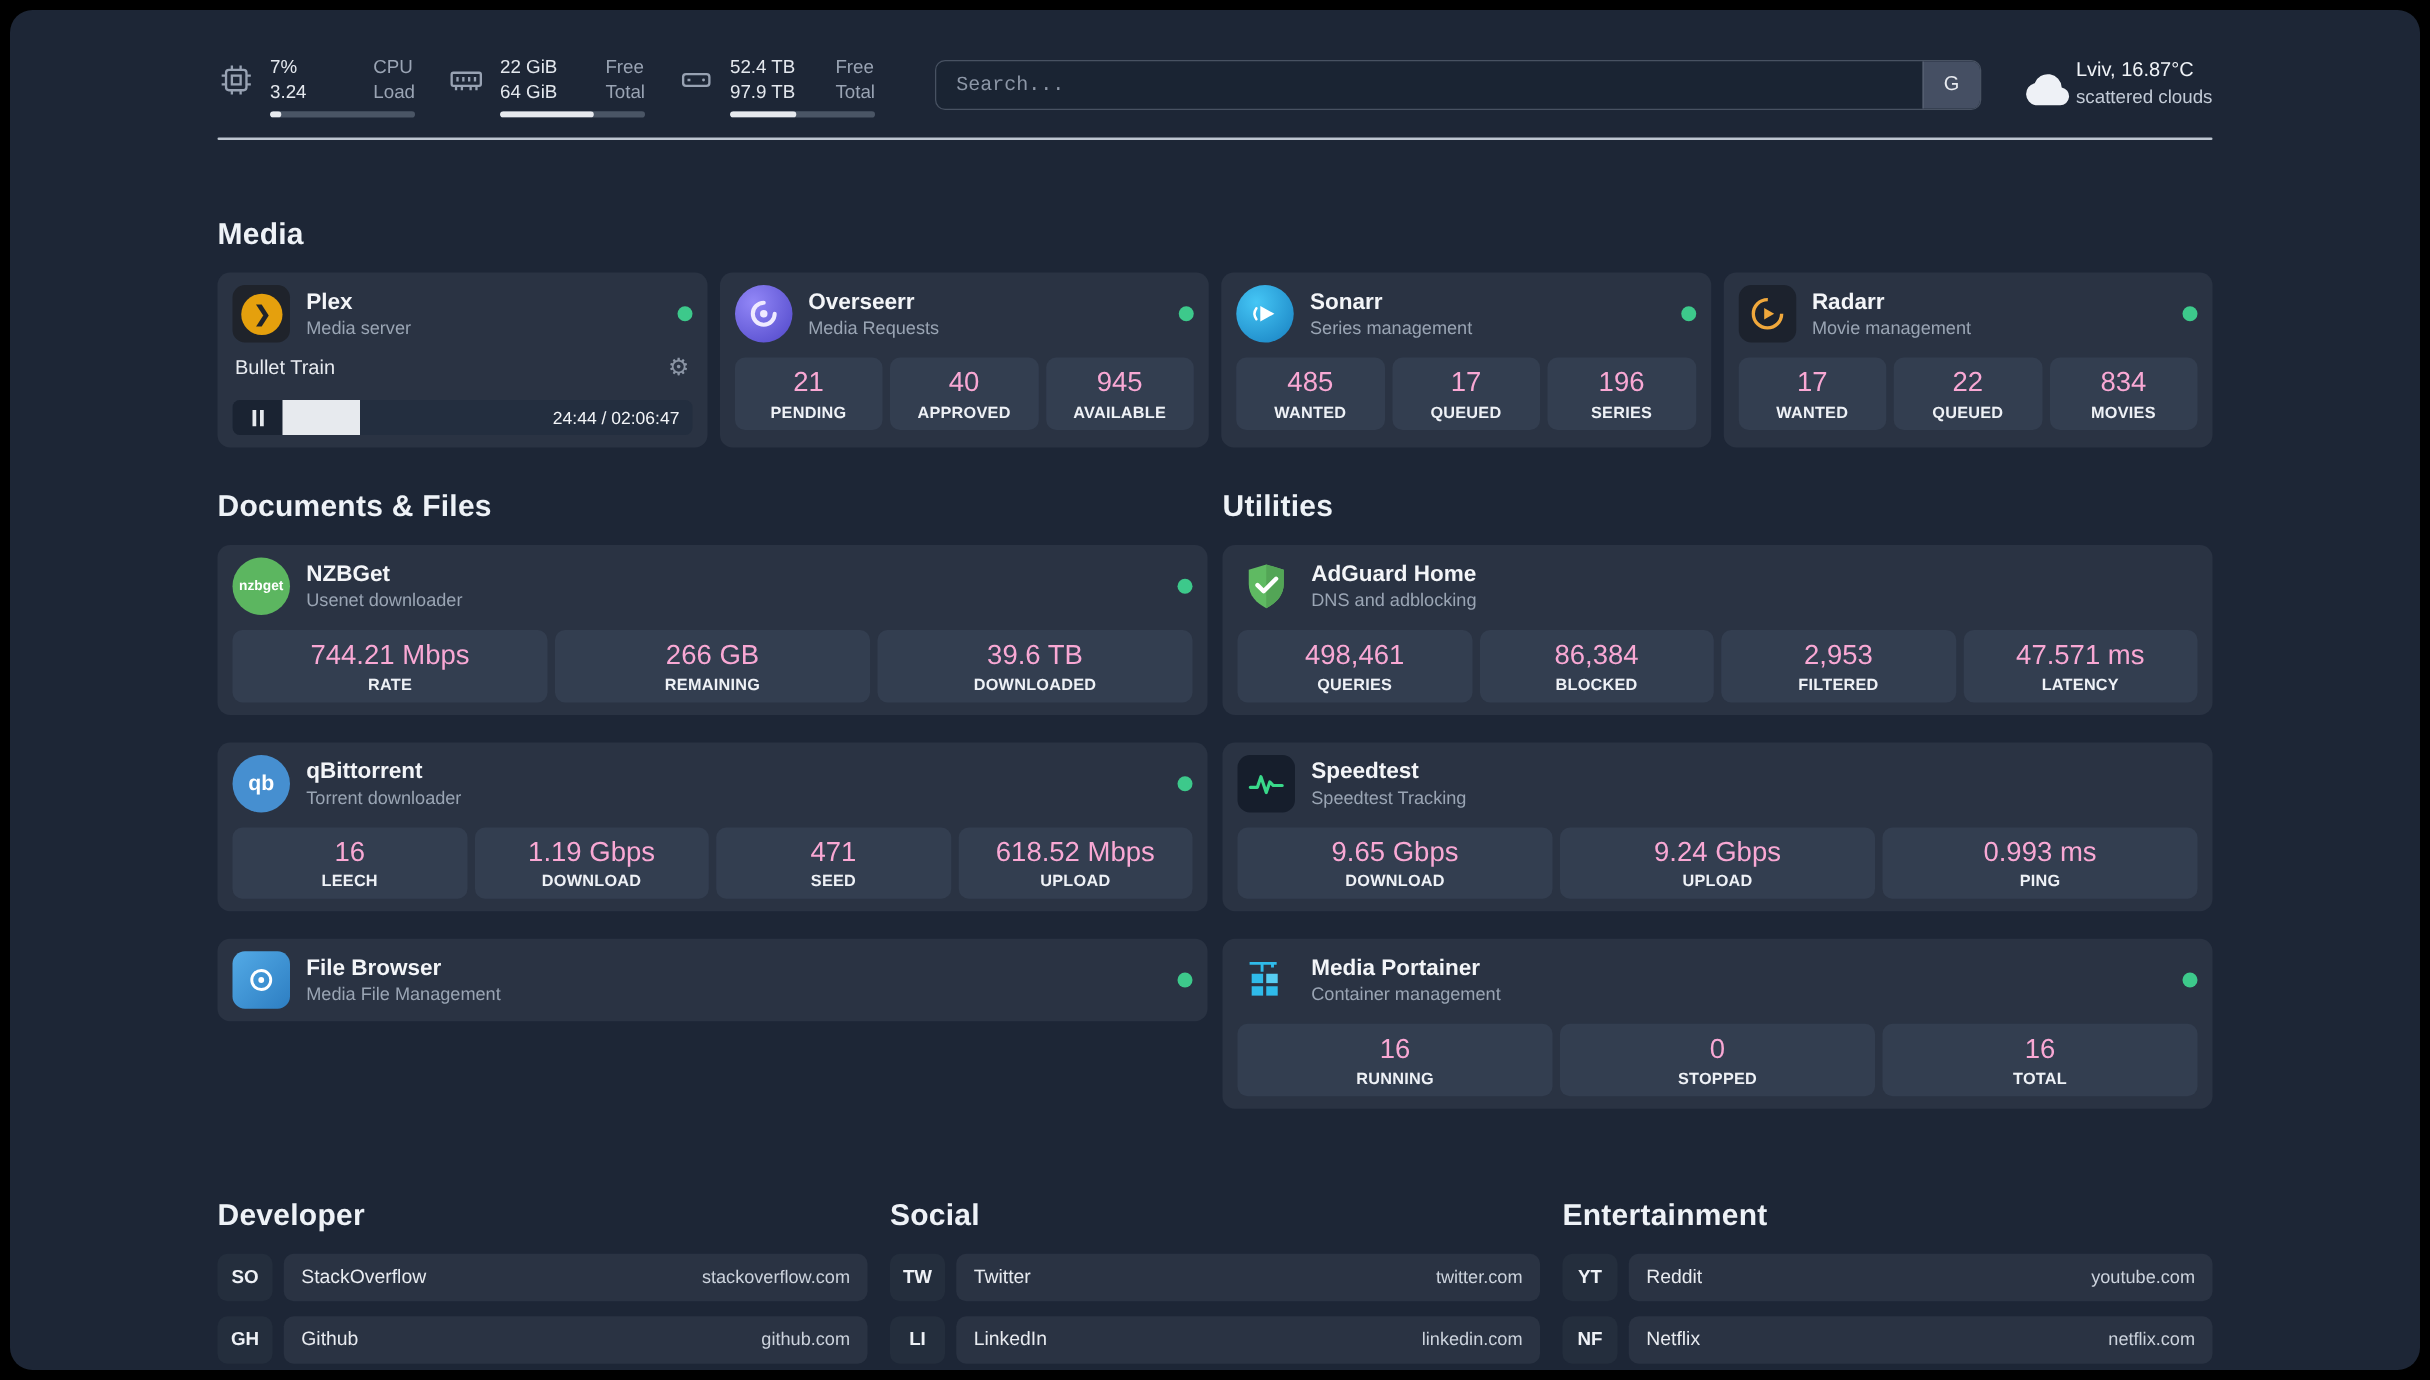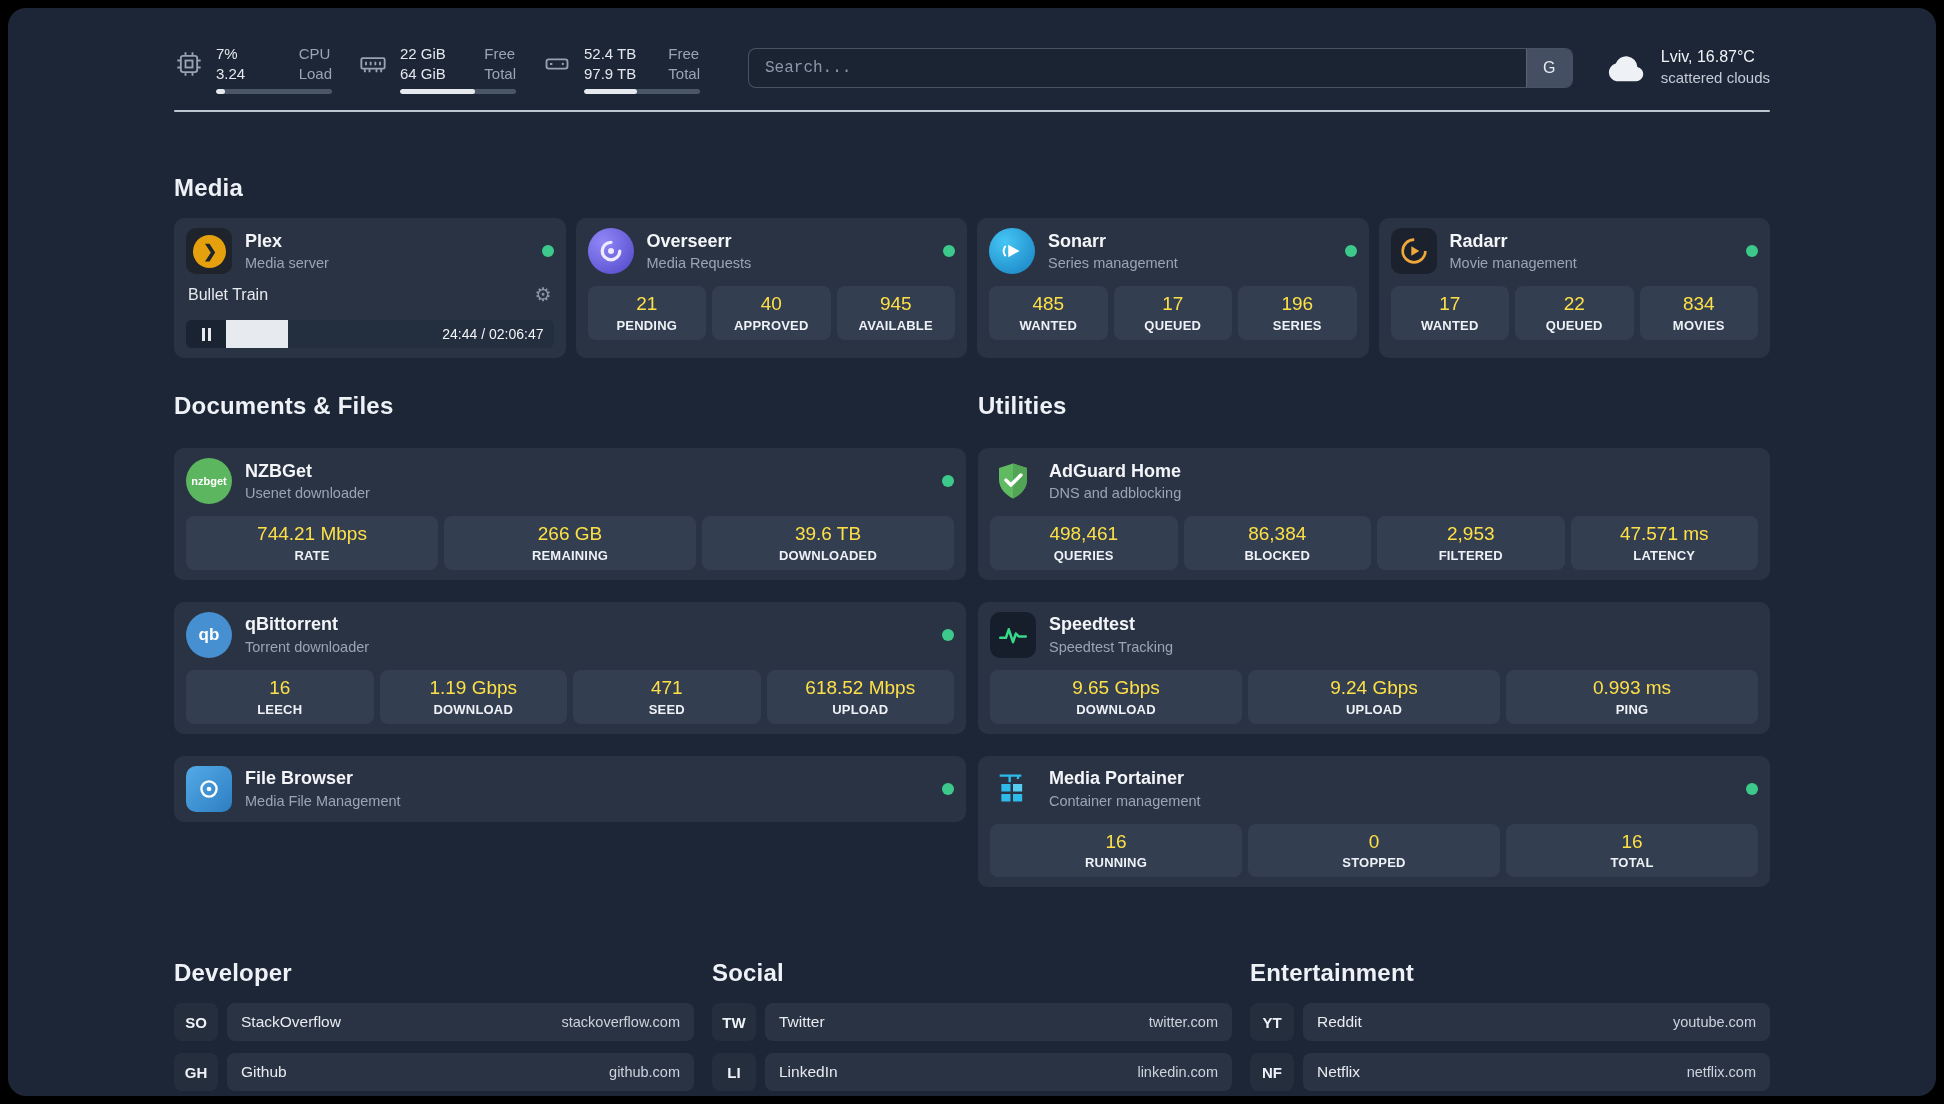--- a/index.html
+++ b/index.html
@@ -21,21 +21,21 @@
   .res-fill{height:100%;background:#e6e9ee;border-radius:3px}
 
   .search{flex:1;display:flex;align-items:stretch;height:40px;margin:4px 30px 0 48px;
           background:#1a2433;border:1px solid #6771822;border:1px solid #67718299;border-radius:8px;overflow:hidden}
   .search input{flex:1;background:transparent;border:none;outline:none;color:#e5e7eb;
           padding:0 16px;font-size:16px;font-family:Liberation Mono, monospace}
   .search input::placeholder{color:#8d97a7}
   .search-btn{width:46px;background:#454f63;border:none;border-left:1px solid #67718299;color:#e8ebf0;
           font-size:16px;display:flex;align-items:center;justify-content:center;cursor:pointer;font-family:inherit}
 
-  .weather{display:flex;align-items:center;gap:12px;margin-top:2px}
+  .weather{display:flex;align-items:flex-end;margin-top:2px}
   .weather-icon{width:46px;height:36px;display:flex;align-items:center;justify-content:center}
   .weather-col{display:flex;flex-direction:column;line-height:1.35}
   .weather-loc{font-size:16px;color:#f0f3f7}
   .weather-cond{font-size:15px;color:#c3cbd7}
 
   .divider{height:2px;background:#cfd7e1;border-radius:1px;margin-top:16px;opacity:.9}
 
   
   .section-title{font-size:24px;font-weight:700;color:#eef2f7;letter-spacing:.2px}
   .media-section{margin-top:62px}
@@ -44,38 +44,38 @@
   .card{background:#2a3343;border-radius:10px;padding:10px 12px;display:flex;flex-direction:column;position:relative}
   .card-header{display:flex;align-items:center;gap:13px}
   .svc-icon{width:46px;height:46px;border-radius:10px;flex:none;display:flex;align-items:center;justify-content:center;overflow:hidden}
   .svc-meta{display:flex;flex-direction:column;line-height:1.25}
   .svc-name{font-size:18px;font-weight:600;color:#f3f5f8}
   .svc-sub{font-size:14.5px;color:#9aa5b4;margin-top:2px}
   .dot{width:12px;height:12px;border-radius:50%;background:#3dc98b;margin-left:auto;flex:none}
 
   .stats{display:flex;gap:6px;margin-top:12px}
   .tile{flex:1;background:#333e50;border-radius:8px;text-align:center;padding:6px 4px 7px}
-  .tile-value{font-size:19px;color:#fde047;line-height:1.25}
+  .tile-value{font-size:22px;color:#f9a8d4;line-height:1.25}
   .tile-label{font-size:13px;font-weight:700;color:#eef1f6;margin-top:2px;letter-spacing:.2px}
 
   
   .player-title-row{display:flex;align-items:center;margin-top:11px;padding:0 2px}
   .player-title{font-size:16px;color:#e8ebf0}
   .gear{margin-left:auto;color:#8b95a5;font-size:19px;line-height:1;cursor:pointer}
   .player-row{display:flex;align-items:flex-end;margin-top:16px;height:28px;border-radius:6px;overflow:hidden;background:#232e3f}
   .pause{width:40px;height:100%;background:#1a2332;display:flex;align-items:center;justify-content:center;border:none;cursor:pointer;flex:none}
   .pause-glyph{width:9px;height:13px;border-left:3px solid #e6e9ee;border-right:3px solid #e6e9ee}
   .pbar{flex:1;height:100%;display:flex;align-items:center}
   .pfill{height:100%;background:#e7eaee}
   .ptime{font-size:14px;color:#f3f5f8;padding:0 10px;white-space:nowrap;margin-left:auto}
 
   
   .mid{display:grid;grid-template-columns:1fr 1fr;column-gap:12px;margin-top:34px;align-items:start}
   .mid-col{display:flex;flex-direction:column}
-  .mid-col .section-title{margin-bottom:28px}
+  .mid-col .section-title{margin-bottom:16px}
   .mid-col .card{margin-bottom:22px}
   .mid-col .card:last-child{margin-bottom:0}
 
   
   .bottom{display:grid;grid-template-columns:1fr 1fr 1fr;column-gap:18px;margin-top:72px;align-items:start}
   .bm-col .section-title{margin-bottom:16px}
   .bm-row{display:flex;align-items:center;gap:9px;margin-bottom:12px;cursor:pointer}
   .bm-abbr{width:44px;height:38px;border-radius:8px;background:#242e3d;display:flex;align-items:center;justify-content:center;
            font-size:15px;font-weight:700;color:#eef1f6;flex:none}
   .bm-pill{flex:1;height:38px;background:#2a3343;border-radius:8px;display:flex;align-items:center;padding:0 14px}

